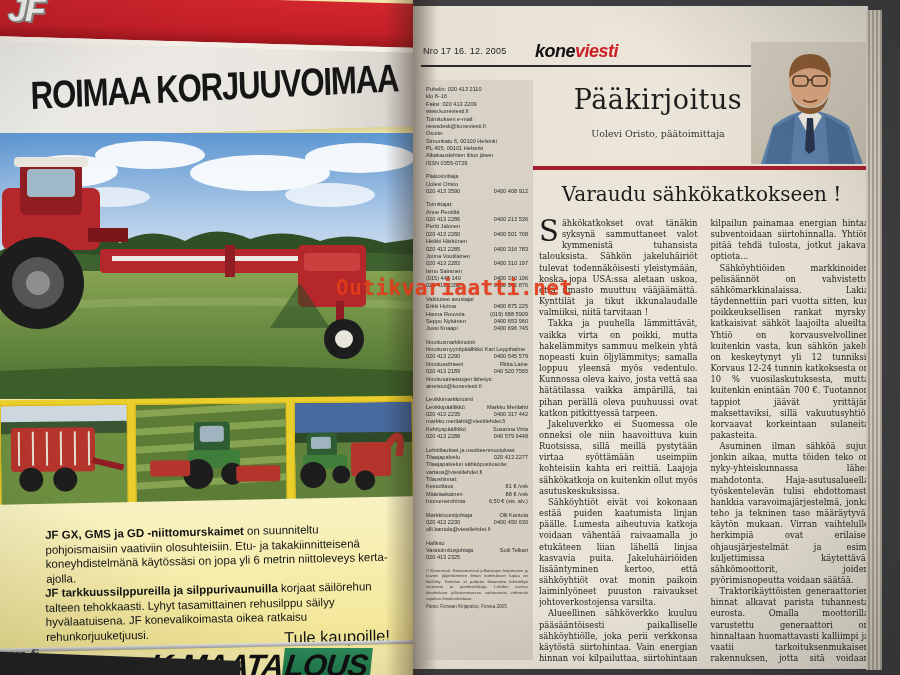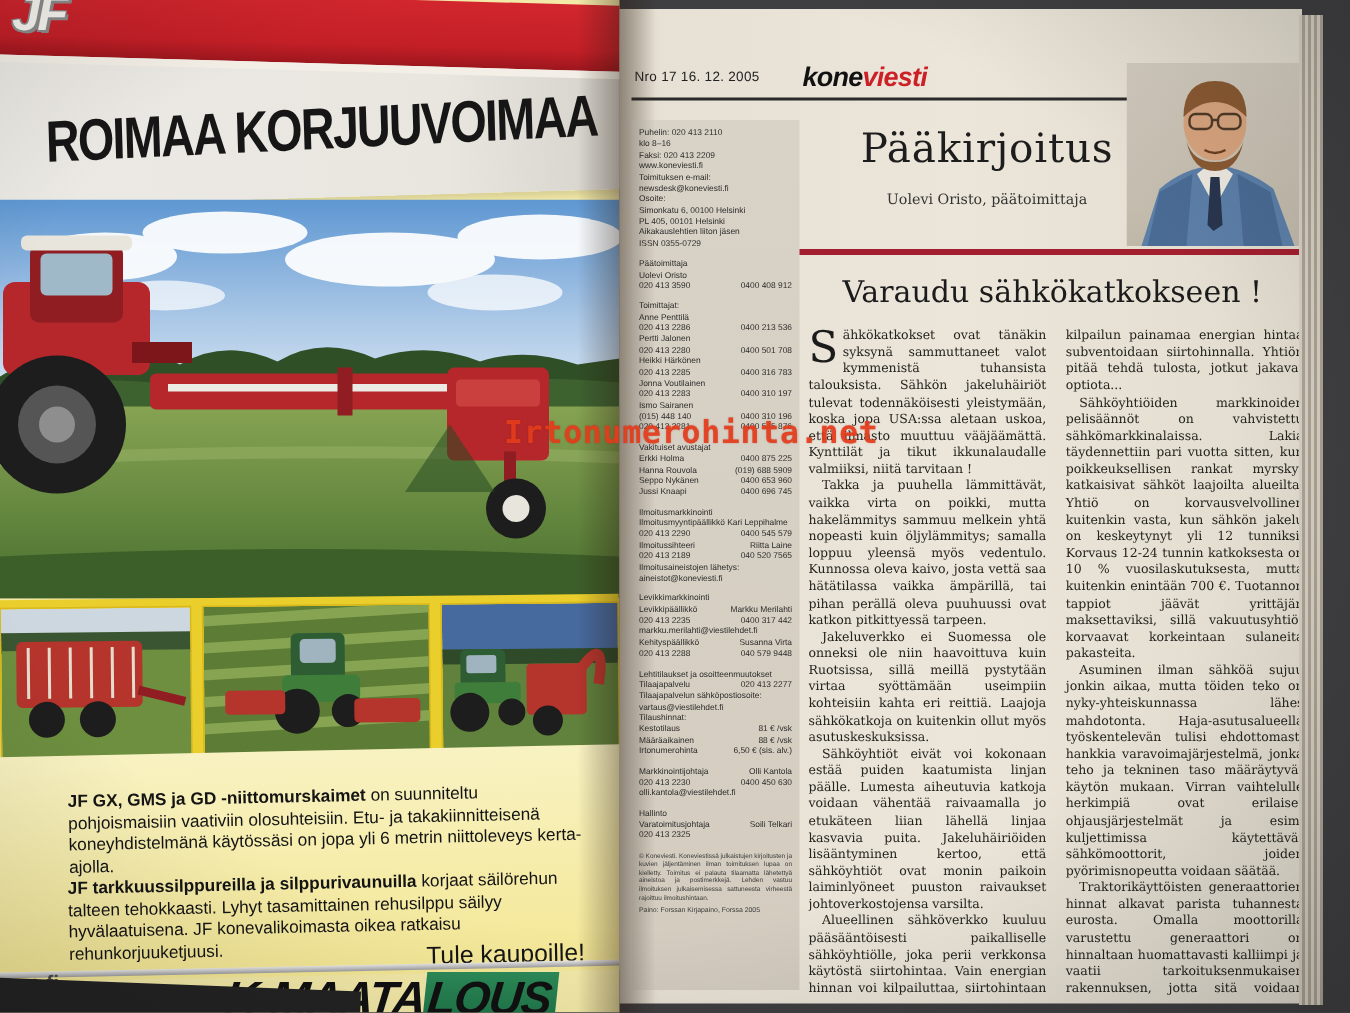--- a/index.html
+++ b/index.html
@@ -461,14 +461,14 @@
         <p class="ed-p first">kilpailun painamaa energian hintaa subventoidaan siirtohinnalla. Yhtiön pitää tehdä tulosta, jotkut jakavat optiota...</p>
         <p class="ed-p">Sähköyhtiöiden markkinoiden pelisäännöt on vahvistettu sähkömarkkinalaissa. Lakia täydennettiin pari vuotta sitten, kun poikkeuksellisen rankat myrskyt katkaisivat sähköt laajoilta alueilta. Yhtiö on korvausvelvollinen kuitenkin vasta, kun sähkön jakelu on keskeytynyt yli 12 tunniksi. Korvaus 12-24 tunnin katkoksesta on 10 % vuosilaskutuksesta, mutta kuitenkin enintään 700 €. Tuotannon tappiot jäävät yrittäjän maksettaviksi, sillä vakuutusyhtiöt korvaavat korkeintaan sulaneita pakasteita.</p>
         <p class="ed-p">Asuminen ilman sähköä sujuu jonkin aikaa, mutta töiden teko on nyky-yhteiskunnassa lähes mahdotonta. Haja-asutusalueella työskentelevän tulisi ehdottomasti hankkia varavoimajärjestelmä, jonka teho ja tekninen taso määräytyvät käytön mukaan. Virran vaihtelulle herkimpiä ovat erilaiset ohjausjärjestelmät ja esim. kuljettimissa käytettävät sähkömoottorit, joiden pyörimisnopeutta voidaan säätää.</p>
         <p class="ed-p">Traktorikäyttöisten generaattorien hinnat alkavat parista tuhannesta eurosta. Omalla moottorilla varustettu generaattori on hinnaltaan huomattavasti kalliimpi ja vaatii tarkoituksenmukaisen rakennuksen, jotta sitä voidaan käyttää pakkasillakin huoletta. Varavoimalaitos tarvitsee myös säännöllistä huoltoa käynnistyäkseen heti tarvittaessa.</p>
       </div>
   </div>
 </div>
 
 <div id="page-stack-edge" class="abs"></div>
 <div id="gutter-shadow" class="abs"></div>
-<div id="watermark" class="abs">Irtonumerohinta.net</div>
+<div id="watermark" class="abs">Outikvariaatti.net</div>
 <div id="vignette" class="abs"></div>
 
 </body></html>

